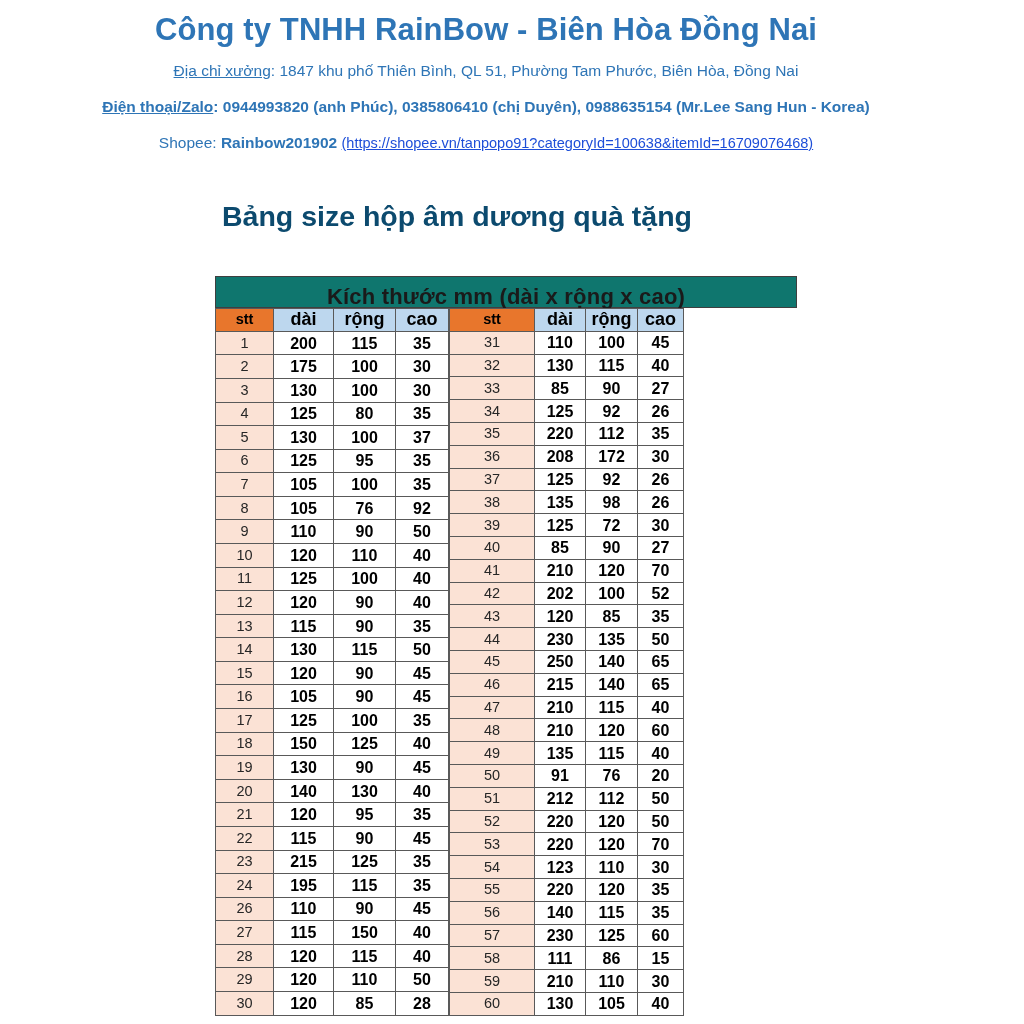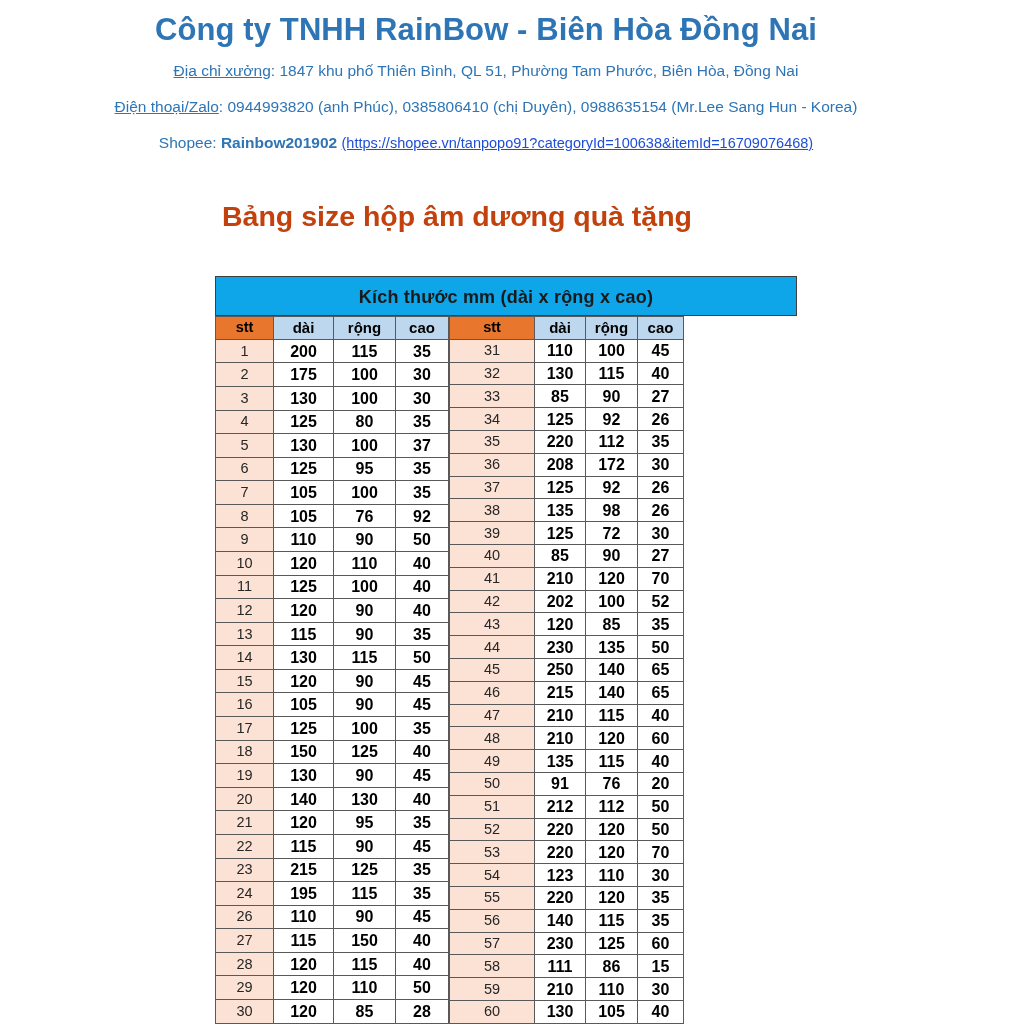--- a/index.html
+++ b/index.html
@@ -33,58 +33,58 @@
     white-space: nowrap;
   }
   .contact-line {
     font-size: 15.5px;
     color: #2E75B6;
     line-height: 25px;
     margin: 0;
     white-space: nowrap;
   }
   .contact-line.l1 { margin-top: 2px; }
-  .contact-line.l2 { margin-top: 11px; }
+  .contact-line.l2 { margin-top: 11px; font-weight: bold; }
   .contact-line.l3 { margin-top: 11px; }
   .u { text-decoration: underline; }
   .b { font-weight: bold; }
   .link {
     color: #1d4ed8;
     text-decoration: underline;
     font-size: 14.5px;
   }
 
   
   .section-title {
     margin: 0;
     padding-left: 222px;
     padding-top: 42px;
     font-size: 28.5px;
     font-weight: bold;
-    color: #c2410c;
+    color: #0c4a6e;
     text-align: left;
     line-height: 36px;
     white-space: nowrap;
   }
 
   
   .table-area {
     position: absolute;
     left: 215px;
     top: 276px;
     width: 582px;
   }
   .banner {
-    height: 40px;
+    height: 32px;
     line-height: 40px;
-    background: #0ea5e9;
+    background: #0f766e;
     border: 1.5px solid #3f3f3f;
     box-sizing: border-box;
     text-align: center;
-    font-size: 18px;
+    font-size: 22px;
     font-weight: bold;
     color: #1a1a1a;
     letter-spacing: 0.2px;
   }
   .tables-row {
     display: flex;
     justify-content: space-between;
     width: 462px;
   }
   table.size-table {
@@ -108,21 +108,21 @@
   table.size-table th.th-stt {
     background: #E8762C;
     color: #000000;
     font-weight: bold;
     font-size: 14.5px;
   }
   table.size-table th.th-dim {
     background: #BDD7EE;
     color: #000000;
     font-weight: bold;
-    font-size: 15px;
+    font-size: 18px;
   }
   table.size-table td.cell-stt {
     background: #FBE2D5;
     color: #262626;
     font-weight: normal;
     font-size: 14.5px;
   }
   table.size-table td.cell-val {
     background: #FFFFFF;
     color: #000000;

